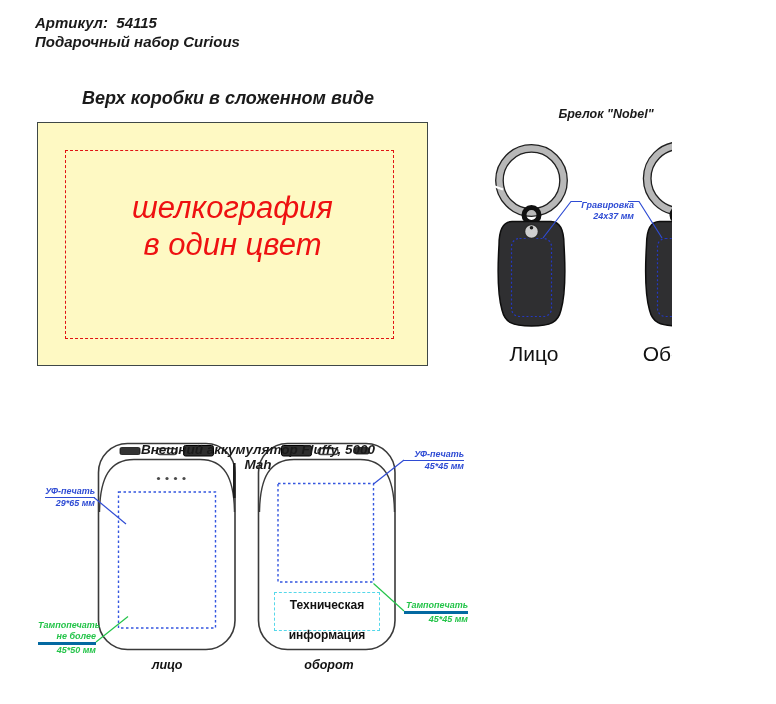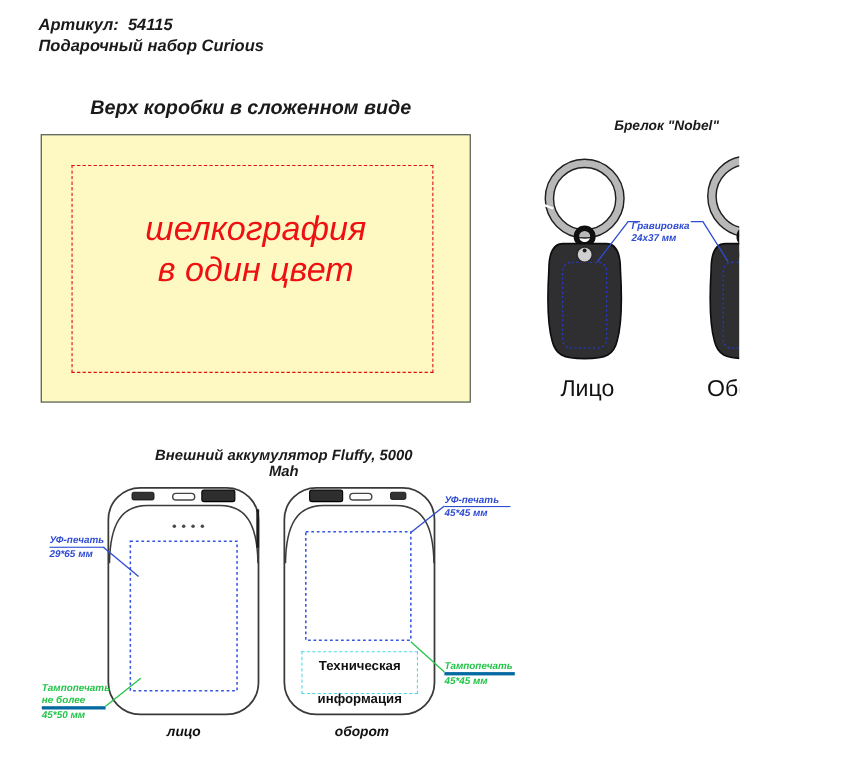--- a/index.html
+++ b/index.html
@@ -6,32 +6,32 @@
   .page{
     position:relative;width:672px;height:704px;background:#ffffff;overflow:hidden;
     font-family:"Liberation Sans", sans-serif;color:#1a1a1a;
   }
   .abs{position:absolute;}
   
   .hdr-line{font-style:italic;font-weight:700;font-size:15px;line-height:19px;white-space:pre;}
   
   .box-title{font-style:italic;font-weight:700;font-size:18px;text-align:center;}
   .kc-title{font-style:italic;font-weight:700;font-size:12.5px;text-align:center;}
-  .bat-title{font-style:italic;font-weight:700;font-size:13.5px;text-align:center;}
+  .bat-title{font-style:italic;font-weight:700;font-size:13.5px;text-align:center;margin-top:36px;}
   
   .gray-box{left:37px;top:122px;width:389px;height:242px;background:#fef9c3;border:1px solid #3f4847;}
   .red-dash{position:absolute;left:27px;top:27px;width:327px;height:187px;border:1px dashed #e01212;}
   .red-text{position:absolute;left:0;top:66px;width:100%;text-align:center;
     color:#ee1111;font-style:italic;font-weight:400;font-size:31px;line-height:37px;}
   
   .kc-label{font-size:21px;font-weight:400;text-align:center;color:#111;}
   
   .bat-label{font-size:12.5px;font-weight:700;font-style:italic;text-align:center;color:#111;}
   
-  .callout{font-size:9px;line-height:11px;font-style:italic;font-weight:700;text-align:left;}
+  .callout{font-size:9px;line-height:11px;font-style:italic;font-weight:700;text-align:right;}
   .callout.blue{color:#2f4cd4;}
   .callout.green{color:#25c44a;}
   .callout .ul-blue{border-bottom:1px solid #2f4cd4;}
   .callout .ul-green{border-bottom:3px solid #0369a1;}
   
   .tech-box{left:274px;top:592px;width:104px;height:37px;border:1.5px dashed #55d8ea;background:#fff;
     display:flex;flex-direction:column;justify-content:center;}
   .tech-box div{font-size:12px;line-height:14px;font-weight:700;text-align:center;color:#111;margin-top:16px;}
   svg.overlay{position:absolute;left:0;top:0;z-index:1;}
   .txt{z-index:2;}

